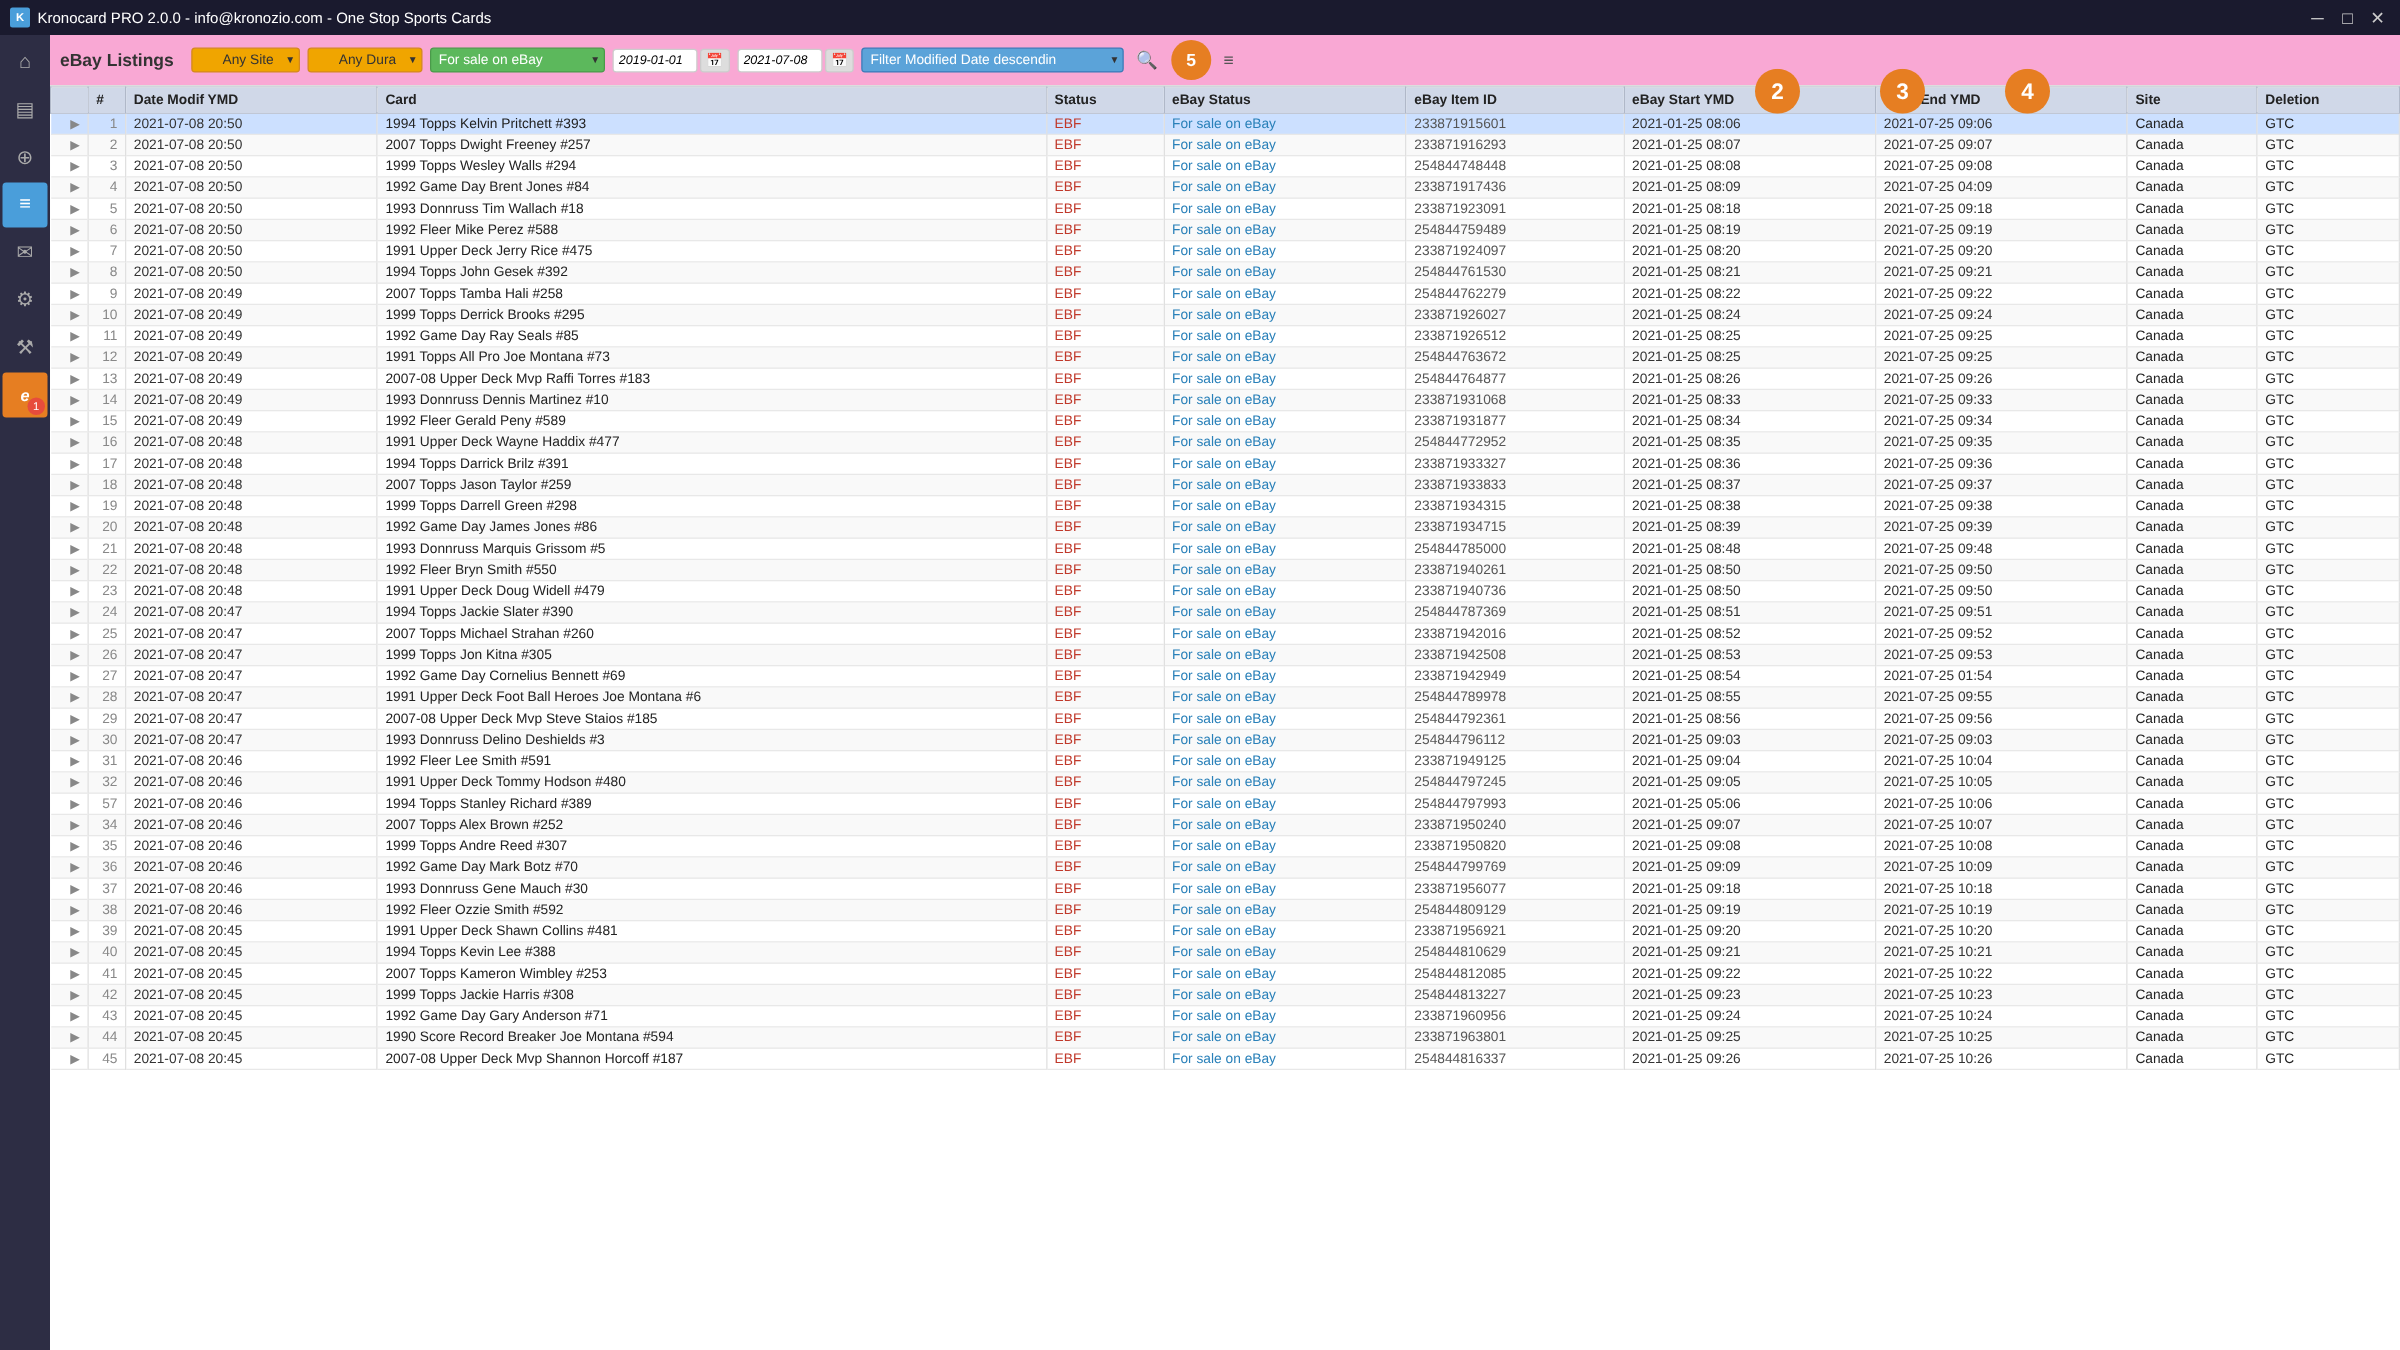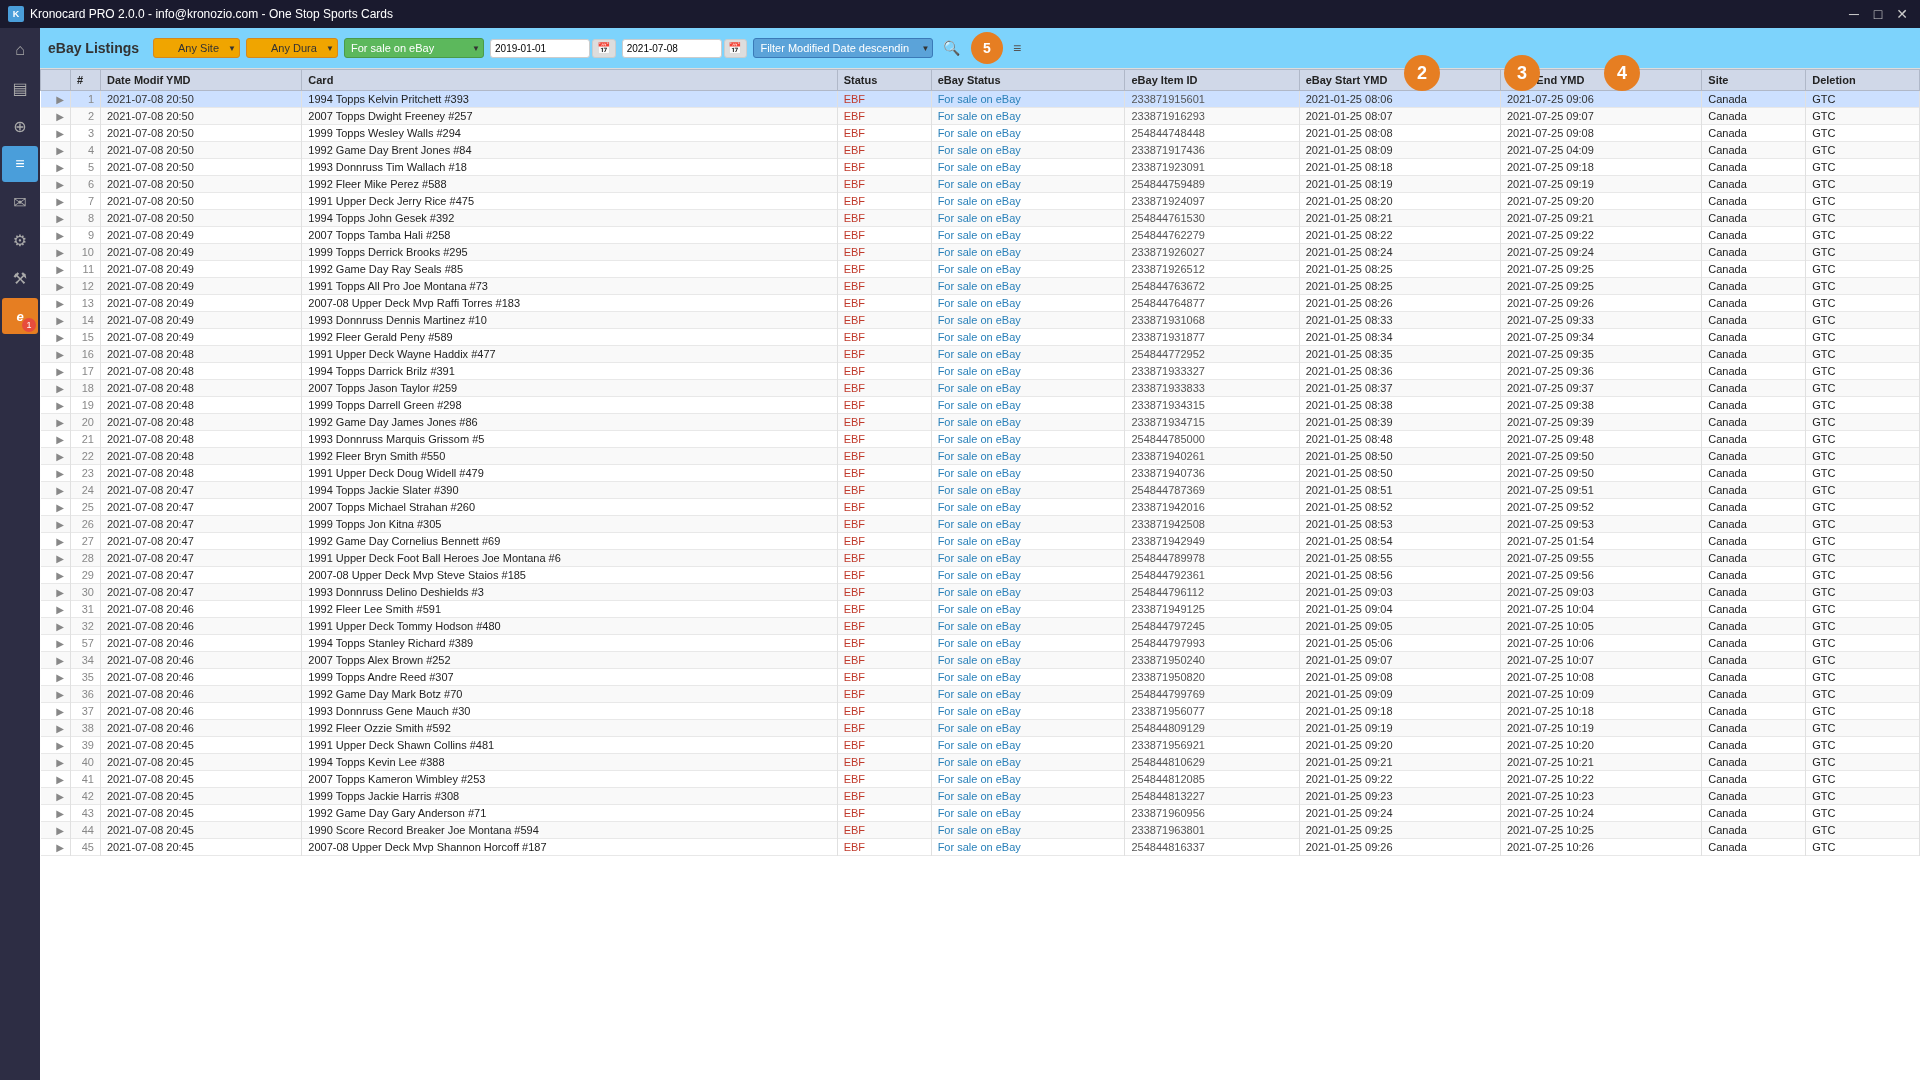--- a/index.html
+++ b/index.html
@@ -65,21 +65,21 @@
       display: flex;
       align-items: center;
       justify-content: center;
     }
 
     
     .main-content { flex: 1; display: flex; flex-direction: column; overflow: hidden; }
 
     
     .toolbar {
-      background: #7dd3fc;
+      background: #f9a8d4;
       border-bottom: 1px solid #ddd;
       padding: 4px 8px;
       display: flex;
       align-items: center;
       gap: 6px;
       flex-wrap: nowrap;
     }
     .toolbar-title {
       font-size: 14px;
       font-weight: bold;
@@ -124,21 +124,22 @@
       font-size: 14px;
       color: #555;
       padding: 2px 4px;
     }
     .date-input-wrapper { display: flex; align-items: center; gap: 2px; }
     .date-input {
       border: 1px solid #ccc;
       padding: 3px 4px;
       border-radius: 3px;
       font-size: 10px;
-      width: 100px;
+      width: 68px;
+      font-style: italic;
     }
     .cal-btn {
       background: #ddd;
       border: 1px solid #ccc;
       padding: 2px 4px;
       border-radius: 3px;
       cursor: pointer;
       font-size: 11px;
     }
 
@@ -272,21 +273,21 @@
         <input type="text" class="date-input" value="2019-01-01" style="">
         <button class="cal-btn">📅</button>
       </div>
 
       <div class="date-input-wrapper">
         <input type="text" class="date-input" value="2021-07-08" style="">
         <button class="cal-btn">📅</button>
       </div>
 
       <div class="select-wrapper">
-        <select class="filter-select" style="background:#5ba3d9;color:white;border-color:#3a7ab8;width:180px;">
+        <select class="filter-select" style="background:#5ba3d9;color:white;border-color:#3a7ab8;width:210px;">
           <option>Filter Modified Date descendin</option>
           <option>Filter Modified Date ascending</option>
         </select>
       </div>
 
       <button class="icon-btn">🔍</button>
 
       <div class="num-badge badge-orange">5</div>
 
       <button class="icon-btn">≡</button>

